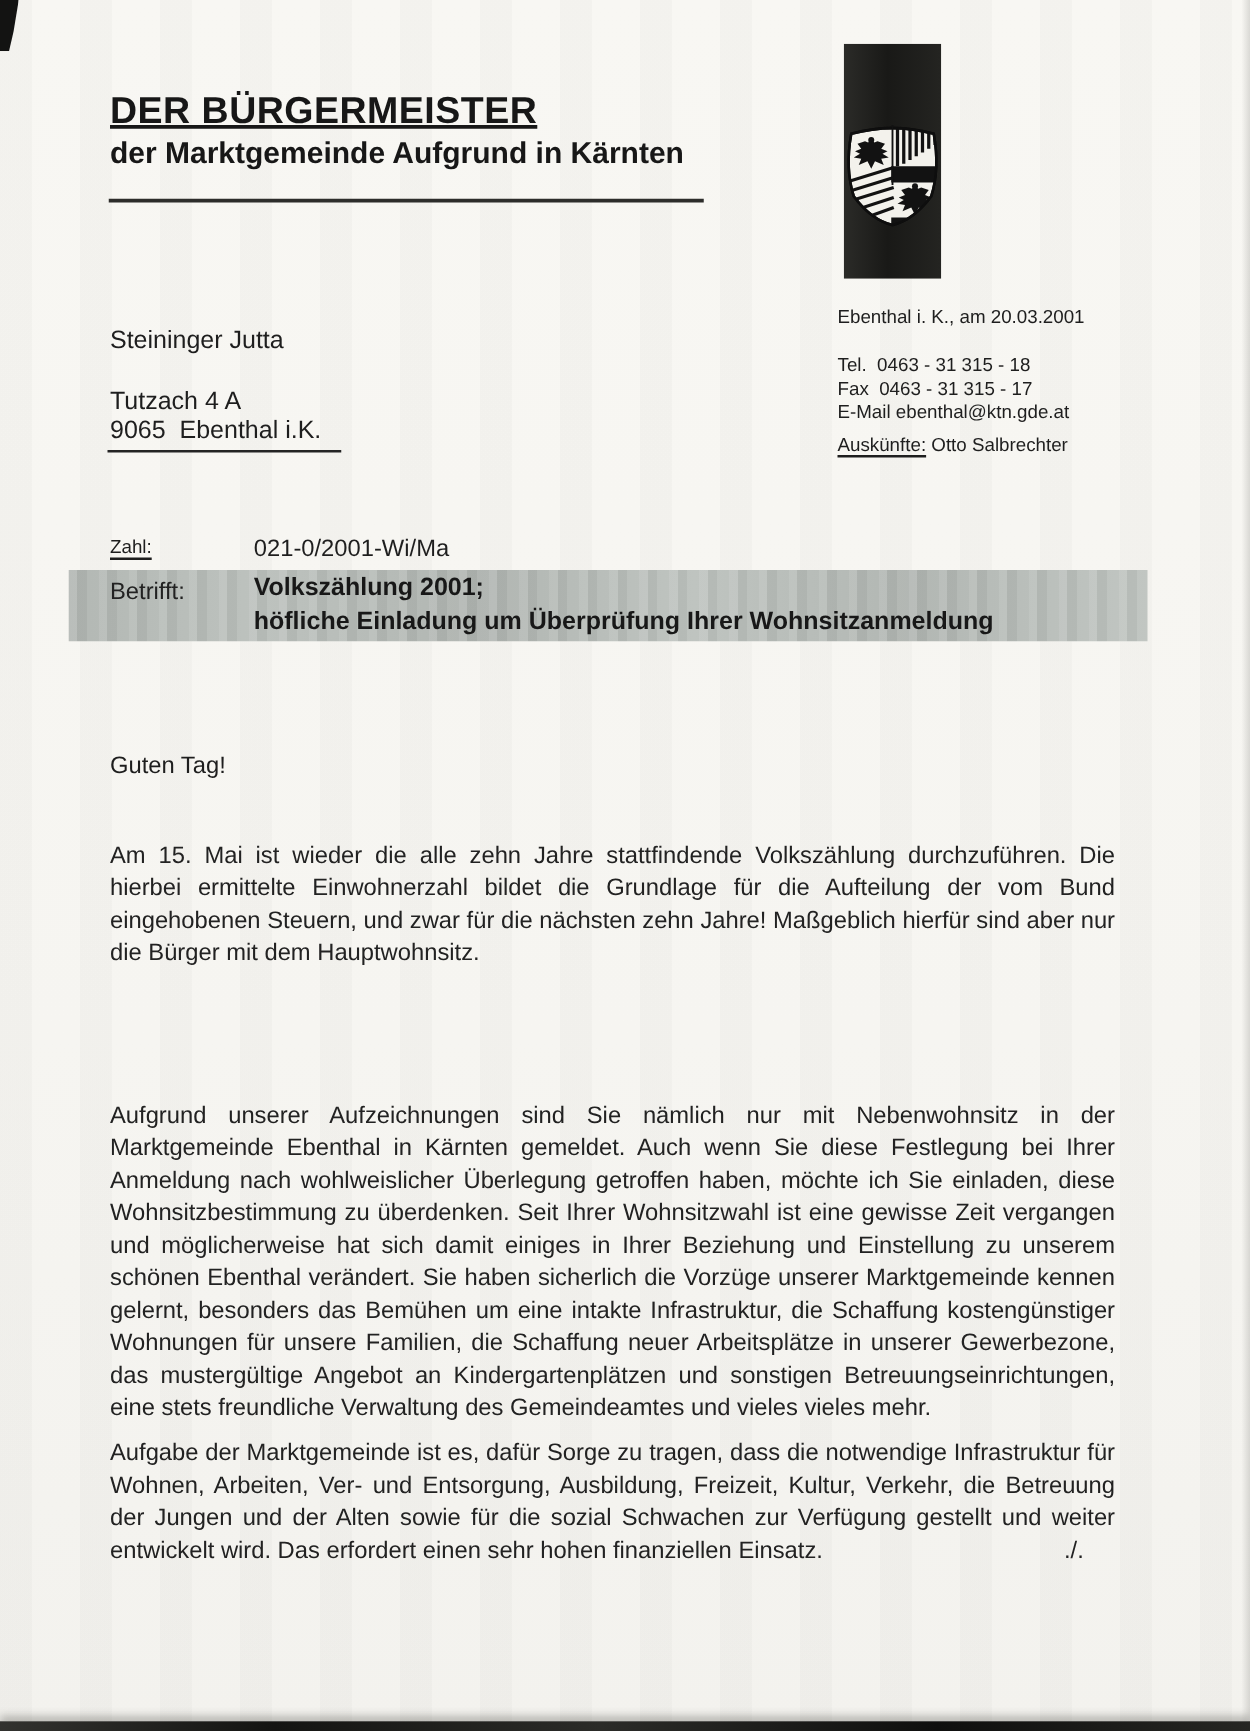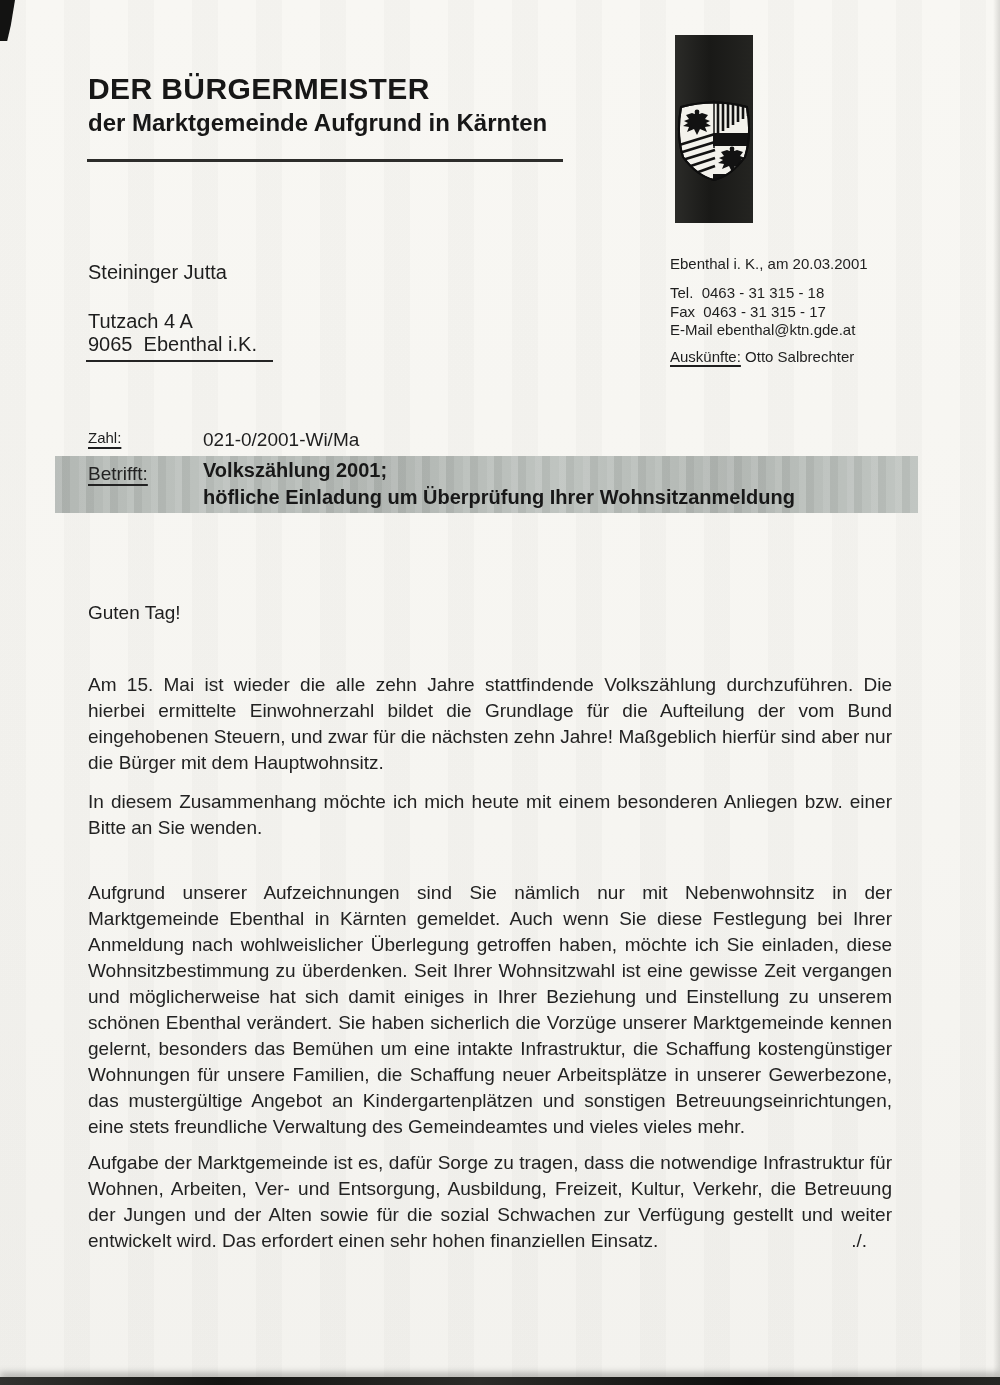--- a/index.html
+++ b/index.html
@@ -33,20 +33,21 @@
   .scan-edge-right {
     right: 0; top: 0; width: 7px; height: 100%;
     background: linear-gradient(90deg, rgba(0,0,0,0) 0%, rgba(80,80,75,0.18) 100%);
   }
 
   
   .letterhead-title {
     left: 88px; top: 72px;
     font-size: 30px; font-weight: bold; letter-spacing: 0.4px;
     color: #171717;
+    text-decoration: underline;
   }
   .letterhead-subtitle {
     left: 88px; top: 109px;
     font-size: 24px; font-weight: bold;
     color: #171717;
   }
   .letterhead-rule {
     left: 87px; top: 159px; width: 476px; height: 3px;
     background: #2d2d2b;
   }
@@ -55,21 +56,21 @@
   
   .recipient-name  { left: 88px; top: 261px; font-size: 20px; }
   .recipient-street{ left: 88px; top: 310px; font-size: 20px; }
   .recipient-city  {
     left: 86px; top: 333px; font-size: 20px;
     padding: 0 16px 4px 2px;
     border-bottom: 2px solid #242424;
   }
 
   
-  .meta-date    { left: 670px; top: 255px; font-size: 15px; }
+  .meta-date    { left: 670px; top: 245px; font-size: 15px; }
   .meta-tel     { left: 670px; top: 284px; font-size: 15px; }
   .meta-fax     { left: 670px; top: 303px; font-size: 15px; }
   .meta-email   { left: 670px; top: 321px; font-size: 15px; }
   .meta-contact { left: 670px; top: 348px; font-size: 15px; }
   .u-label {
     text-decoration: underline;
     text-underline-offset: 3px;
     text-decoration-thickness: 1.5px;
     text-align: right;
   }
@@ -81,21 +82,21 @@
   }
   .ref-zahl-value { left: 203px; top: 429px; font-size: 19px; }
   .subject-box {
     left: 55px; top: 456px; width: 863px; height: 57px;
     background:
       repeating-linear-gradient(90deg, rgba(255,255,255,0.10) 0 7px, rgba(0,0,0,0.045) 7px 15px, rgba(255,255,255,0.02) 15px 24px),
       linear-gradient(90deg, #b2b7b3 0%, #bcc1bd 18%, #b0b5b1 38%, #bec3bf 58%, #b1b6b2 78%, #c0c5c1 100%);
   }
   .ref-betrifft-label {
     left: 88px; top: 463px; font-size: 19px; color: #222;
-    text-decoration: underline; text-underline-offset: 4px; text-decoration-thickness: 2px;
+    text-underline-offset: 4px; text-decoration-thickness: 2px;
   }
   .subject-line1 { left: 203px; top: 459px; font-size: 20px; font-weight: bold; color: #181818; }
   .subject-line2 { left: 203px; top: 486px; font-size: 20px; font-weight: bold; color: #181818; }
 
   
   .salutation { left: 88px; top: 602px; font-size: 19px; }
   .para {
     left: 88px; width: 804px;
     font-size: 19px; line-height: 26px;
     text-align: justify;
@@ -189,21 +190,20 @@
   <div class="abs ref-betrifft-label">Betrifft:</div>
   <div class="abs subject-line1">Volkszählung 2001;</div>
   <div class="abs subject-line2">höfliche Einladung um Überprüfung Ihrer Wohnsitzanmeldung</div>
 
   <div class="abs salutation">Guten Tag!</div>
 
   <div class="abs para para-1">
     <span>Am 15. Mai ist wieder die alle zehn Jahre stattfindende Volkszählung durchzuführen. Die hierbei ermittelte Einwohnerzahl bildet die Grundlage für die Aufteilung der vom Bund eingehobenen Steuern, und zwar für die nächsten zehn Jahre! Maßgeblich hierfür sind aber nur die </span><span class="phrase-underline">Bürger mit dem Hauptwohnsitz.</span>
   </div>
 
-  <div class="abs para para-2">In diesem Zusammenhang möchte ich mich heute mit einem besonderen Anliegen bzw. einer Bitte an Sie wenden.</div>
 
   <div class="abs para para-3">Aufgrund unserer Aufzeichnungen sind Sie nämlich nur mit Nebenwohnsitz in der Marktgemeinde Ebenthal in Kärnten gemeldet. Auch wenn Sie diese Festlegung bei Ihrer Anmeldung nach wohlweislicher Überlegung getroffen haben, möchte ich Sie einladen, diese Wohnsitzbestimmung zu überdenken. Seit Ihrer Wohnsitzwahl ist eine gewisse Zeit vergangen und möglicherweise hat sich damit einiges in Ihrer Beziehung und Einstellung zu unserem schönen Ebenthal verändert. Sie haben sicherlich die Vorzüge unserer Marktgemeinde kennen gelernt, besonders das Bemühen um eine intakte Infrastruktur, die Schaffung kostengünstiger Wohnungen für unsere Familien, die Schaffung neuer Arbeitsplätze in unserer Gewerbezone, das mustergültige Angebot an Kindergartenplätzen und sonstigen Betreuungseinrichtungen, eine stets freundliche Verwaltung des Gemeindeamtes und vieles vieles mehr.</div>
 
   <div class="abs para para-4">
     <span>Aufgabe der Marktgemeinde ist es, dafür Sorge zu tragen, dass die notwendige Infrastruktur für Wohnen, Arbeiten, Ver- und Entsorgung, Ausbildung, Freizeit, Kultur, Verkehr, die Betreuung der Jungen und der Alten sowie für die sozial Schwachen zur Verfügung gestellt und weiter entwickelt wird. Das erfordert einen sehr hohen finanziellen Einsatz.</span>
     <span class="continuation-mark">./.</span>
   </div>
 
   <div class="abs scan-edge-right"></div>
   <div class="abs scan-edge-bottom"></div>

